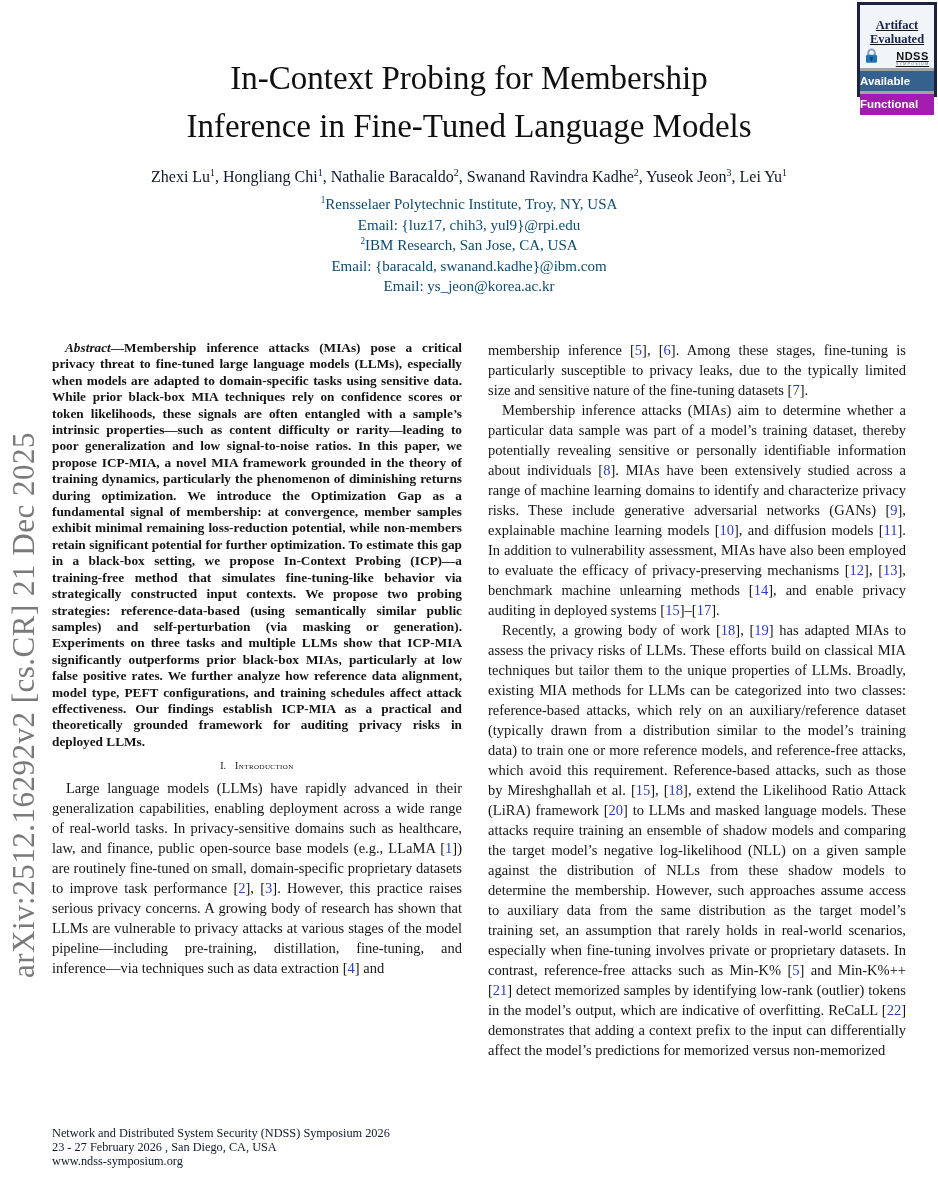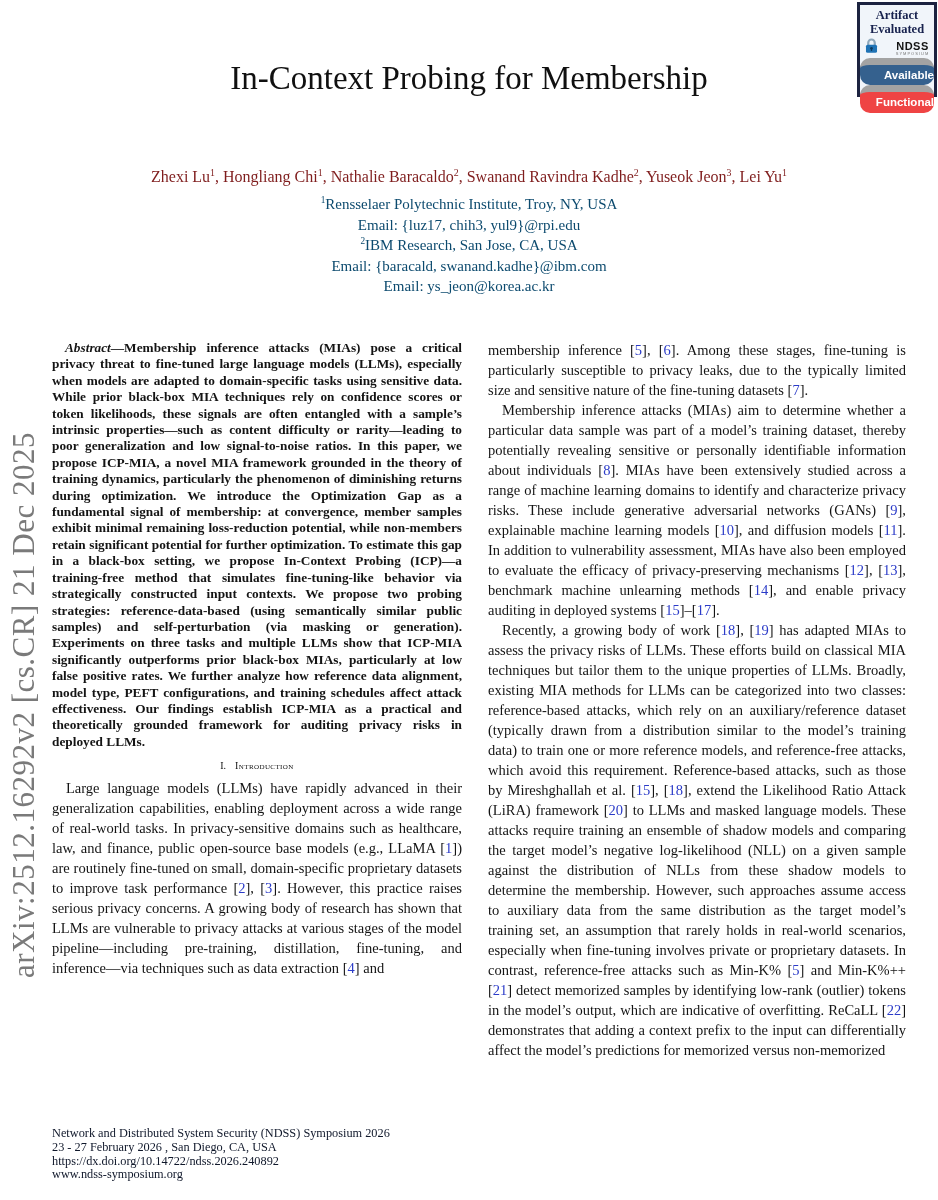--- a/index.html
+++ b/index.html
@@ -14,39 +14,38 @@
     position:absolute;left:6px;top:978px;transform:rotate(-90deg);
     transform-origin:left top;white-space:nowrap;
     font-size:31px;color:#7a7a7a;letter-spacing:0.5px;
   }
   
   .badge{
     position:absolute;top:2px;right:1px;width:80px;height:95px;
     border:3px solid #1c2340;box-sizing:border-box;background:#f1f5fa;
     display:flex;flex-direction:column;font-family:"Liberation Sans",sans-serif;
   }
-  .badge-white{flex:1 1 auto;padding-top:4px;text-align:center;}
+  .badge-white{flex:1 1 auto;padding-top:14px;text-align:center;text-decoration:underline;}
   .badge-artifact{
     font-family:"Liberation Serif",serif;font-weight:bold;
     font-size:12.5px;line-height:13.5px;color:#18224e;
   }
   .badge-logo{display:flex;align-items:center;justify-content:center;gap:18px;margin-top:2px;}
   .ndss-text{font-weight:bold;font-size:11px;color:#141414;letter-spacing:0.5px;line-height:10px;}
   .ndss-sub{font-size:4px;color:#777;letter-spacing:1px;line-height:5px;}
   .badge-band{
-    text-align:right;font-weight:bold;font-size:11.5px;color:#ffffff;
-    border-top:7px solid #a3a3a3;
-    border-radius:10px;
+    text-align:left;font-weight:bold;font-size:11.5px;color:#ffffff;
+    border-top:3px solid #a3a3a3;
   }
   .badge-available{background:#35618e;line-height:20px;height:20px;}
-  .badge-functional{background:#ef4444;line-height:21px;height:21px;}
+  .badge-functional{background:#a21caf;line-height:21px;height:21px;}
   
   .title-block{position:absolute;top:54px;left:0;width:100%;text-align:center;}
   .title-line{font-size:33px;line-height:48px;color:#101010;}
-  .authors-line{position:absolute;top:168px;left:0;width:100%;text-align:center;font-size:16px;color:#7f1d1d;}
+  .authors-line{position:absolute;top:168px;left:0;width:100%;text-align:center;font-size:16px;color:#0f172a;}
   .affiliation-list{position:absolute;top:194px;left:0;width:100%;text-align:center;font-size:15px;line-height:20.5px;color:#0c4a6e;}
   
   .col{position:absolute;top:340px;}
   .col-left{left:52px;width:410px;}
   .col-right{left:488px;width:418px;height:840px;overflow:hidden;}
   .abstract{
     font-weight:bold;font-size:13.3px;line-height:16.4px;
     text-align:justify;hyphens:auto;margin:0;text-indent:13px;
   }
   .abstract-lead{font-style:italic;}
@@ -88,20 +87,21 @@
         <div class="ndss-sub">SYMPOSIUM</div>
       </span>
     </div>
   </div>
   <div class="badge-band badge-available">Available</div>
   <div class="badge-band badge-functional">Functional</div>
 </div>
 
 <div class="title-block">
   <div class="title-line">In-Context Probing for Membership</div>
+  <div class="title-line">Inference in Fine-Tuned Language Models</div>
 </div>
 
 <div class="authors-line"><span>Zhexi Lu<sup>1</sup>, </span><span>Hongliang Chi<sup>1</sup>, </span><span>Nathalie Baracaldo<sup>2</sup>, </span><span>Swanand Ravindra Kadhe<sup>2</sup>, </span><span>Yuseok Jeon<sup>3</sup>, </span><span>Lei Yu<sup>1</sup></span></div>
 
 <div class="affiliation-list">
     <div><sup>1</sup>Rensselaer Polytechnic Institute, Troy, NY, USA</div>
     <div>Email: {luz17, chih3, yul9}@rpi.edu</div>
     <div><sup>2</sup>IBM Research, San Jose, CA, USA</div>
     <div>Email: {baracald, swanand.kadhe}@ibm.com</div>
     <div>Email: ys_jeon@korea.ac.kr</div>
@@ -119,15 +119,14 @@
 
 <div class="col col-right">
   <p class="para">membership inference [<span class="cite">5</span>], [<span class="cite">6</span>]. Among these stages, fine-tuning is particularly susceptible to privacy leaks, due to the typically limited size and sensitive nature of the fine-tuning datasets [<span class="cite">7</span>].</p>
   <p class="para indent">Membership inference attacks (MIAs) aim to determine whether a particular data sample was part of a model’s training dataset, thereby potentially revealing sensitive or personally identifiable information about individuals [<span class="cite">8</span>]. MIAs have been extensively studied across a range of machine learning domains to identify and characterize privacy risks. These include generative adversarial networks (GANs) [<span class="cite">9</span>], explainable machine learning models [<span class="cite">10</span>], and diffusion models [<span class="cite">11</span>]. In addition to vulnerability assessment, MIAs have also been employed to evaluate the efficacy of privacy-preserving mechanisms [<span class="cite">12</span>], [<span class="cite">13</span>], benchmark machine unlearning methods [<span class="cite">14</span>], and enable privacy auditing in deployed systems [<span class="cite">15</span>]–[<span class="cite">17</span>].</p>
   <p class="para indent">Recently, a growing body of work [<span class="cite">18</span>], [<span class="cite">19</span>] has adapted MIAs to assess the privacy risks of LLMs. These efforts build on classical MIA techniques but tailor them to the unique properties of LLMs. Broadly, existing MIA methods for LLMs can be categorized into two classes: reference-based attacks, which rely on an auxiliary/reference dataset (typically drawn from a distribution similar to the model’s training data) to train one or more reference models, and reference-free attacks, which avoid this requirement. Reference-based attacks, such as those by Mireshghallah et al. [<span class="cite">15</span>], [<span class="cite">18</span>], extend the Likelihood Ratio Attack (LiRA) framework [<span class="cite">20</span>] to LLMs and masked language models. These attacks require training an ensemble of shadow models and comparing the target model’s negative log-likelihood (NLL) on a given sample against the distribution of NLLs from these shadow models to determine the membership. However, such approaches assume access to auxiliary data from the same distribution as the target model’s training set, an assumption that rarely holds in real-world scenarios, especially when fine-tuning involves private or proprietary datasets. In contrast, reference-free attacks such as Min-K% [<span class="cite">5</span>] and Min-K%++ [<span class="cite">21</span>] detect memorized samples by identifying low-rank (outlier) tokens in the model’s output, which are indicative of overfitting. ReCaLL [<span class="cite">22</span>] demonstrates that adding a context prefix to the input can differentially affect the model’s predictions for memorized versus non-memorized</p>
 </div>
 
 <div class="footer-block">
     <div>Network and Distributed System Security (NDSS) Symposium 2026</div>
     <div>23 - 27 February 2026 , San Diego, CA, USA</div>
-    <div>https://dx.doi.org/10.14722/ndss.2026.240892</div>
     <div>www.ndss-symposium.org</div>
   </div>
 
 </body></html>

